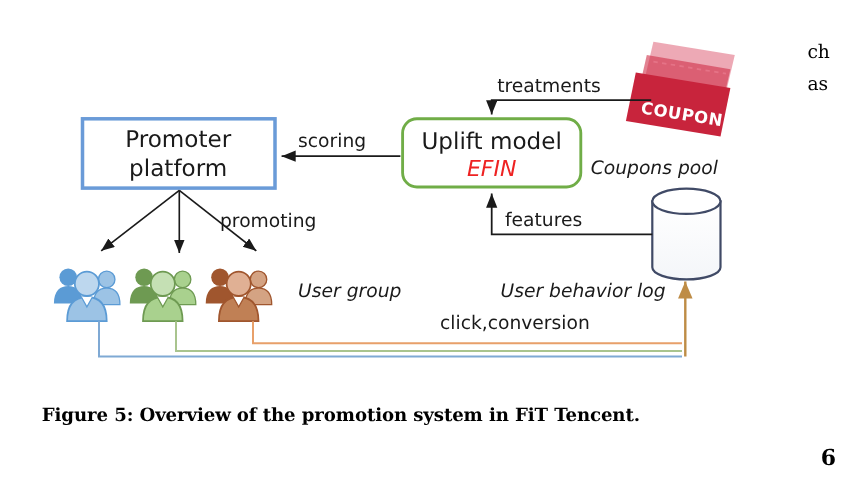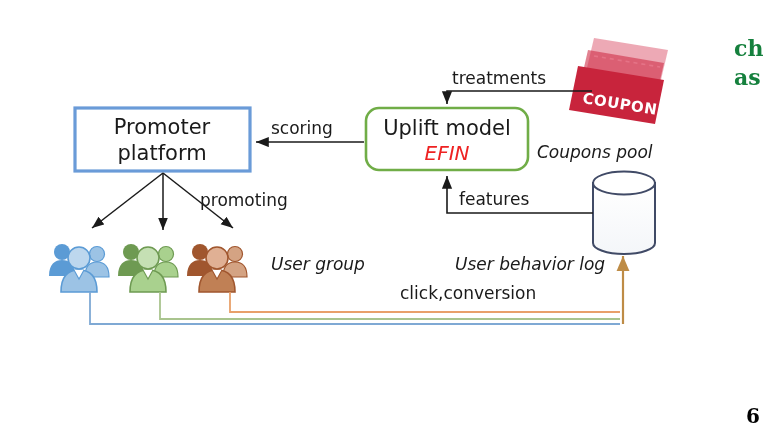--- a/index.html
+++ b/index.html
@@ -76,27 +76,26 @@
     font-family: "DejaVu Serif", serif;
     font-weight: bold;
     font-size: 20px;
     color: #000000;
   }
   .edge-text {
     position: absolute;
     right: 0px;
     top: 34px;
     font-family: "DejaVu Serif", serif;
-    font-size: 22px;
-    color: #15803d;
+    font-size: 17px;
+    color: #000000;
     line-height: 29px;
     width: 32px;
     overflow: hidden;
     white-space: nowrap;
-    font-weight: bold;
   }
 </style>
 </head>
 <body>
 
 <div id="page">
 
   <svg id="figure-svg" viewBox="0 0 766 442">
     <defs>
       <marker id="arrowblk" markerWidth="9" markerHeight="9" refX="7" refY="3" orient="auto" markerUnits="strokeWidth">
@@ -213,20 +212,21 @@
     <g>
       <path d="M623,324 L623,256" fill="none" stroke="#BE8C46" stroke-width="2.2" marker-end="url(#arroworange)"></path>
     </g>
 
     <text class="lbl lbl-italic" x="537" y="158">Coupons pool</text>
     <text class="lbl lbl-italic" x="271" y="270">User group</text>
     <text class="lbl lbl-italic" x="455" y="270">User behavior log</text>
     <text class="lbl lbl-edge" x="400" y="299">click,conversion</text>
   </svg>
 
+  <div class="caption">Figure 5: Overview of the promotion system in FiT Tencent.</div>
 
   <div class="edge-text">
     <div>ch</div>
     <div>as</div>
   </div>
 
   <div class="pagenum">6</div>
 
 </div>
 

